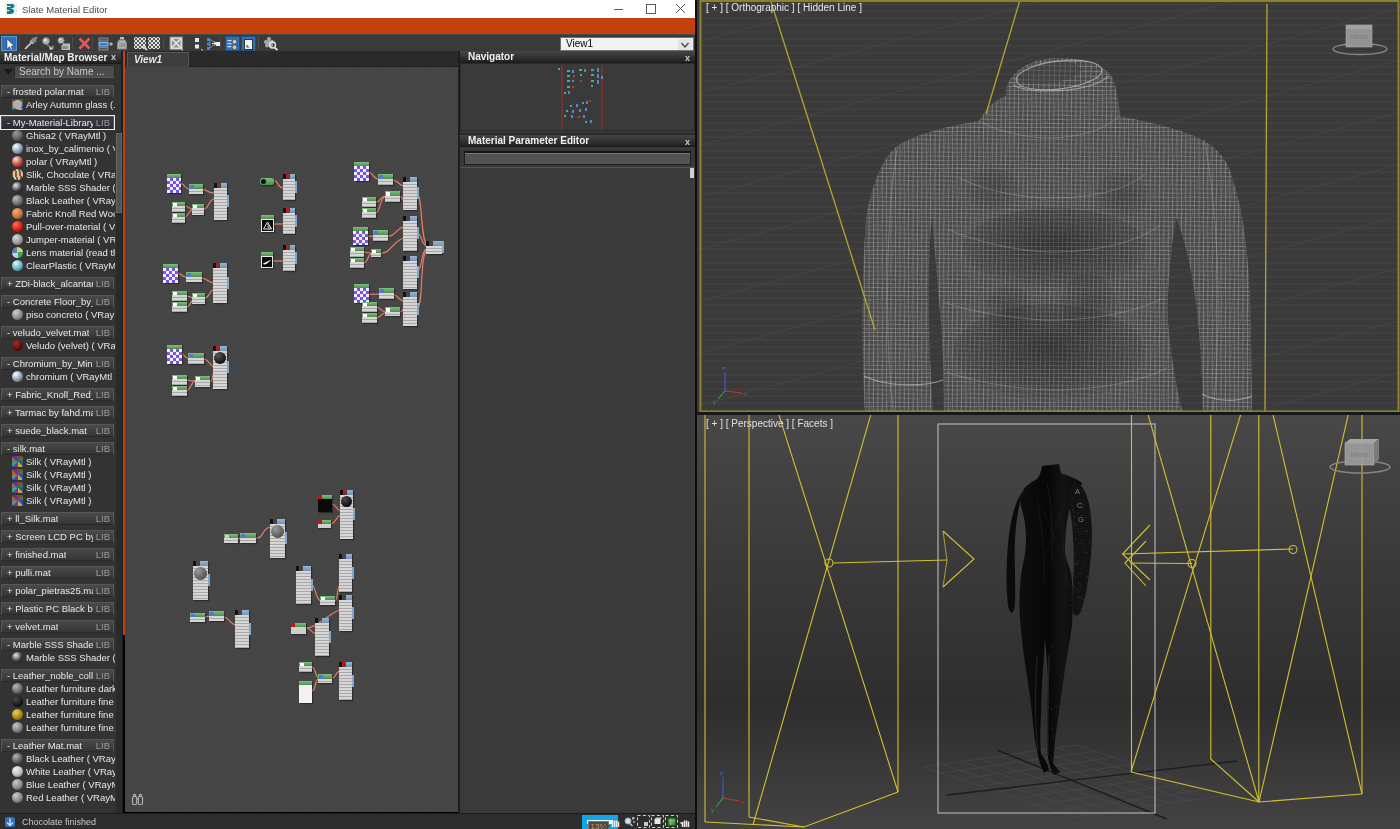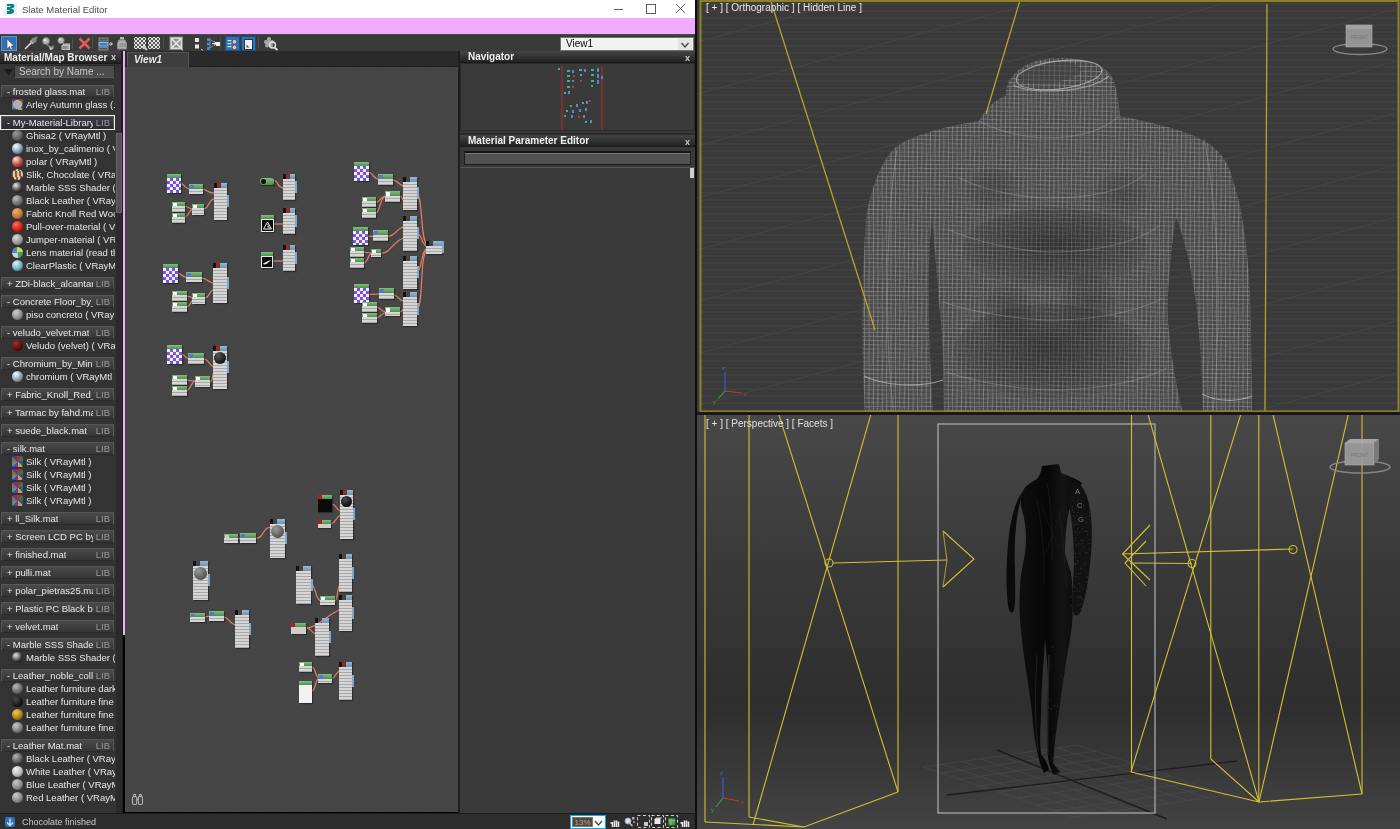--- a/index.html
+++ b/index.html
@@ -1,16 +1,16 @@
 <!DOCTYPE html>
 <html><head><meta charset="utf-8">
 <style>
 *{margin:0;padding:0;box-sizing:border-box}
 body{width:1400px;height:829px;overflow:hidden;background:#000;font-family:"Liberation Sans",sans-serif}
-#root{position:relative;width:1400px;height:635px;background:#f0abfc}
+#root{position:relative;width:1400px;height:635px;background:#c2410c}
 .abs{position:absolute}
 
 #titlebar{left:0;top:0;width:697px;height:18px;background:#ffffff}
 #titlebar .t{position:absolute;left:22px;top:4px;font-size:9.5px;color:#4a4a4a}
 .winbtn{position:absolute;top:0;width:20px;height:18px;color:#333;text-align:center}
 #menubar{left:0;top:18px;width:697px;height:16px;background:#ffffff;border-bottom:1px solid #d8d8d8}
 #menubar span{position:absolute;top:3px;font-size:9.5px;color:#1c1c1c}
 #toolbar{left:0;top:34px;width:697px;height:17px;background:#3a3a3a;border-top:1px solid #4a4a4a}
 .tsep{position:absolute;top:2px;width:1px;height:12px;background:#262626;border-right:1px solid #4e4e4e}
 .tbtn{position:absolute;top:1px;height:15px}
@@ -175,21 +175,21 @@
 </div>
 <div class="abs" id="browser">
 <div class="phead" style="height:13px;padding:1px 0 0 4px">Material/Map Browser<span class="x">x</span></div>
 <div class="abs" style="left:0;top:13px;width:121px;height:16px;background:#333">
 <svg class="abs" style="left:3px;top:3px" width="11" height="10">
           <path d="M1 2 h9 l-4.5 6 z" fill="#1a1a1a"></path>
         </svg>
 <div class="abs" style="left:14px;top:1px;width:101px;height:13px;background:#4c4c4c;border:1px solid #292929;border-bottom-color:#5a5a5a;color:#c9c9c9;font-size:10px;line-height:11px;padding-left:4px">Search by Name ...</div>
 </div>
 <div id="mlist">
-<div class="grow" style=""><span class="gt">- frosted glass.mat</span><span class="lib">LIB</span></div>
+<div class="grow" style=""><span class="gt">- frosted polar.mat</span><span class="lib">LIB</span></div>
 <div class="irow"><span class="icq" style="background:radial-gradient(circle at 50% 50%, #b0b0b0 0 55%, transparent 60%),conic-gradient(#b03030 0 12%,#3a7a3a 0 25%,#3050b0 0 37%,#b0b040 0 50%,#803090 0 62%,#30a0a0 0 75%,#b06030 0 87%,#4040b0 0);border-radius:2px"></span>Arley Autumn glass  (...</div>
 <div class="grow" style="outline:1px solid #f0f0f0;background:linear-gradient(#3c3c46,#2b2b33);"><span class="gt">- My-Material-Library.mat</span><span class="lib">LIB</span></div>
 <div class="irow"><span class="ic" style="background:radial-gradient(circle at 35% 30%, #9a9a9a, #616161 55%, #2c2c2c 92%)"></span>Ghisa2  ( VRayMtl )</div>
 <div class="irow"><span class="ic" style="background:radial-gradient(circle at 35% 30%, #ffffff, #9ab0c4 45%, #3e4c5a 92%)"></span>inox_by_calimenio  ( V...</div>
 <div class="irow"><span class="ic" style="background:radial-gradient(circle at 35% 30%, #f0e3e0, #c44438 55%, #7e1f18 92%)"></span>polar  ( VRayMtl )</div>
 <div class="irow"><span class="icq" style="background:repeating-linear-gradient(80deg,#8a5a30 0 2px,#d9c9a8 2px 4px);border-radius:50%"></span>Slik, Chocolate  ( VRay...</div>
 <div class="irow"><span class="ic" style="background:radial-gradient(circle at 35% 30%, #e9e9e9, #3a3a3a 55%, #111 92%)"></span>Marble SSS Shader  ( V...</div>
 <div class="irow"><span class="ic" style="background:radial-gradient(circle at 35% 30%, #bdbdbd, #6e6e6e 55%, #333 92%)"></span>Black Leather  ( VRayM...</div>
 <div class="irow"><span class="ic" style="background:radial-gradient(circle at 35% 30%, #f0b070, #c4763a 55%, #7a3c16 92%)"></span>Fabric Knoll Red Wool...</div>
 <div class="irow"><span class="ic" style="background:radial-gradient(circle at 35% 30%, #ff7060, #d41f10 55%, #7e0e05 92%)"></span>Pull-over-material  ( VR...</div>
@@ -760,21 +760,21 @@
 <div class="abs" id="mpeinput" style="top:100px"></div>
 <div class="abs" style="left:0;top:116px;width:235px;height:646px;background:#3a3a3a;border-top:1px solid #555"></div>
 <div class="abs" style="left:230px;top:117px;width:4px;height:10px;background:#d0d0d0"></div>
 </div>
 <div class="abs" id="statusbar">
 <svg class="abs" style="left:4px;top:2px" width="12" height="12">
         <rect x="1" y="1" width="10" height="10" rx="2" fill="#2f6fbe"></rect>
         <path d="M6 2.5 L6 9.5 M3 6.5 L6 9.5 L9 6.5" stroke="#cfe2f8" stroke-width="1.4" fill="none"></path>
       </svg>
 <span class="abs" style="left:22px;top:3px">Chocolate finished</span>
-<div class="abs" style="left:570px;top:1px;width:36px;height:14px;background:#ffffff;border:1px solid #0ea5e9">
+<div class="abs" style="left:582px;top:1px;width:36px;height:14px;background:#ffffff;border:5px solid #0ea5e9">
         <div style="position:absolute;left:1px;top:1px;width:21px;height:10px;background:#4a4a4a;border:1px solid #777;color:#c9a05c;font-size:8px;line-height:10px;text-align:center">13%</div>
         <svg style="position:absolute;right:1px;top:2px" width="11" height="10">
           <path d="M2 3 l3.5 4 3.5 -4" fill="none" stroke="#444" stroke-width="1.2"></path>
         </svg>
       </div>
 <svg class="abs" style="left:609px;top:1px" width="14" height="14">
         <path d="M3.5 12 L3.5 7 M5.5 12 L5.5 5.5 M7.5 12 L7.5 5.5 M9.5 12 L9.5 6.5 M3.5 9 L1.5 7.5" stroke="#e8e8e8" stroke-width="1.5" fill="none"></path>
       </svg>
 <svg class="abs" style="left:623px;top:1px" width="14" height="14">
         <circle cx="5" cy="6" r="3" fill="#cfe0ee" stroke="#9ab"></circle>

